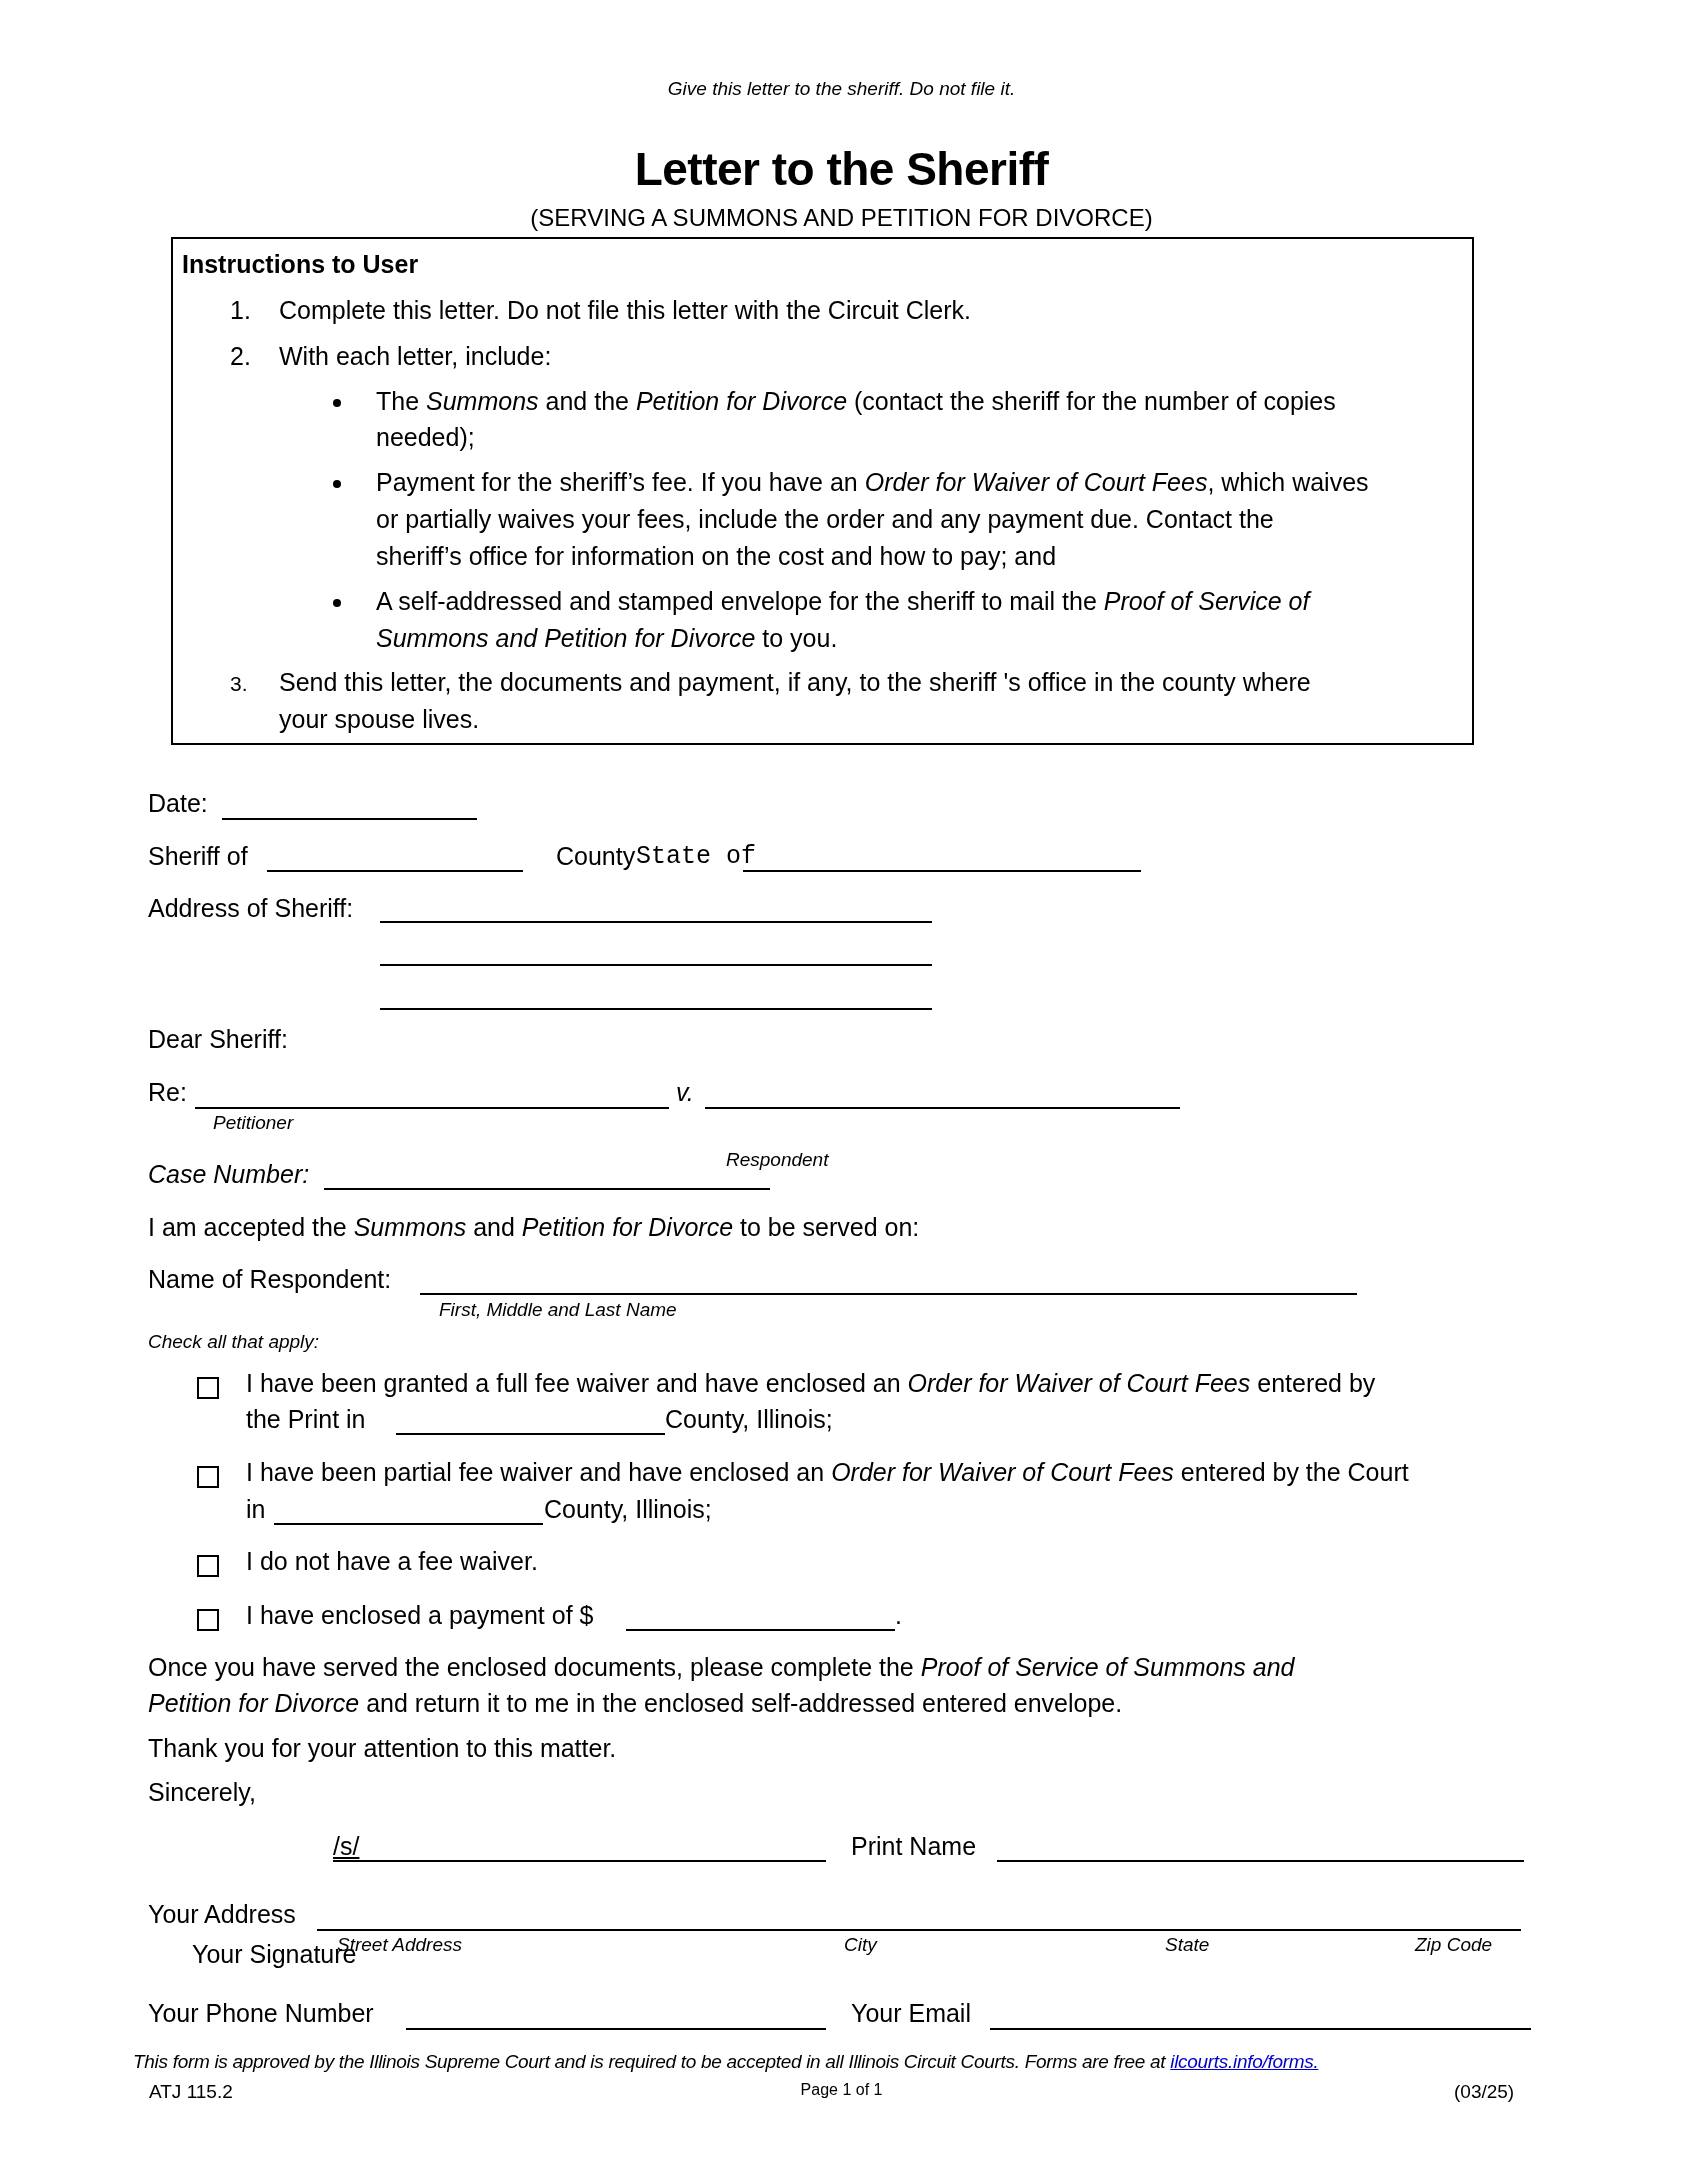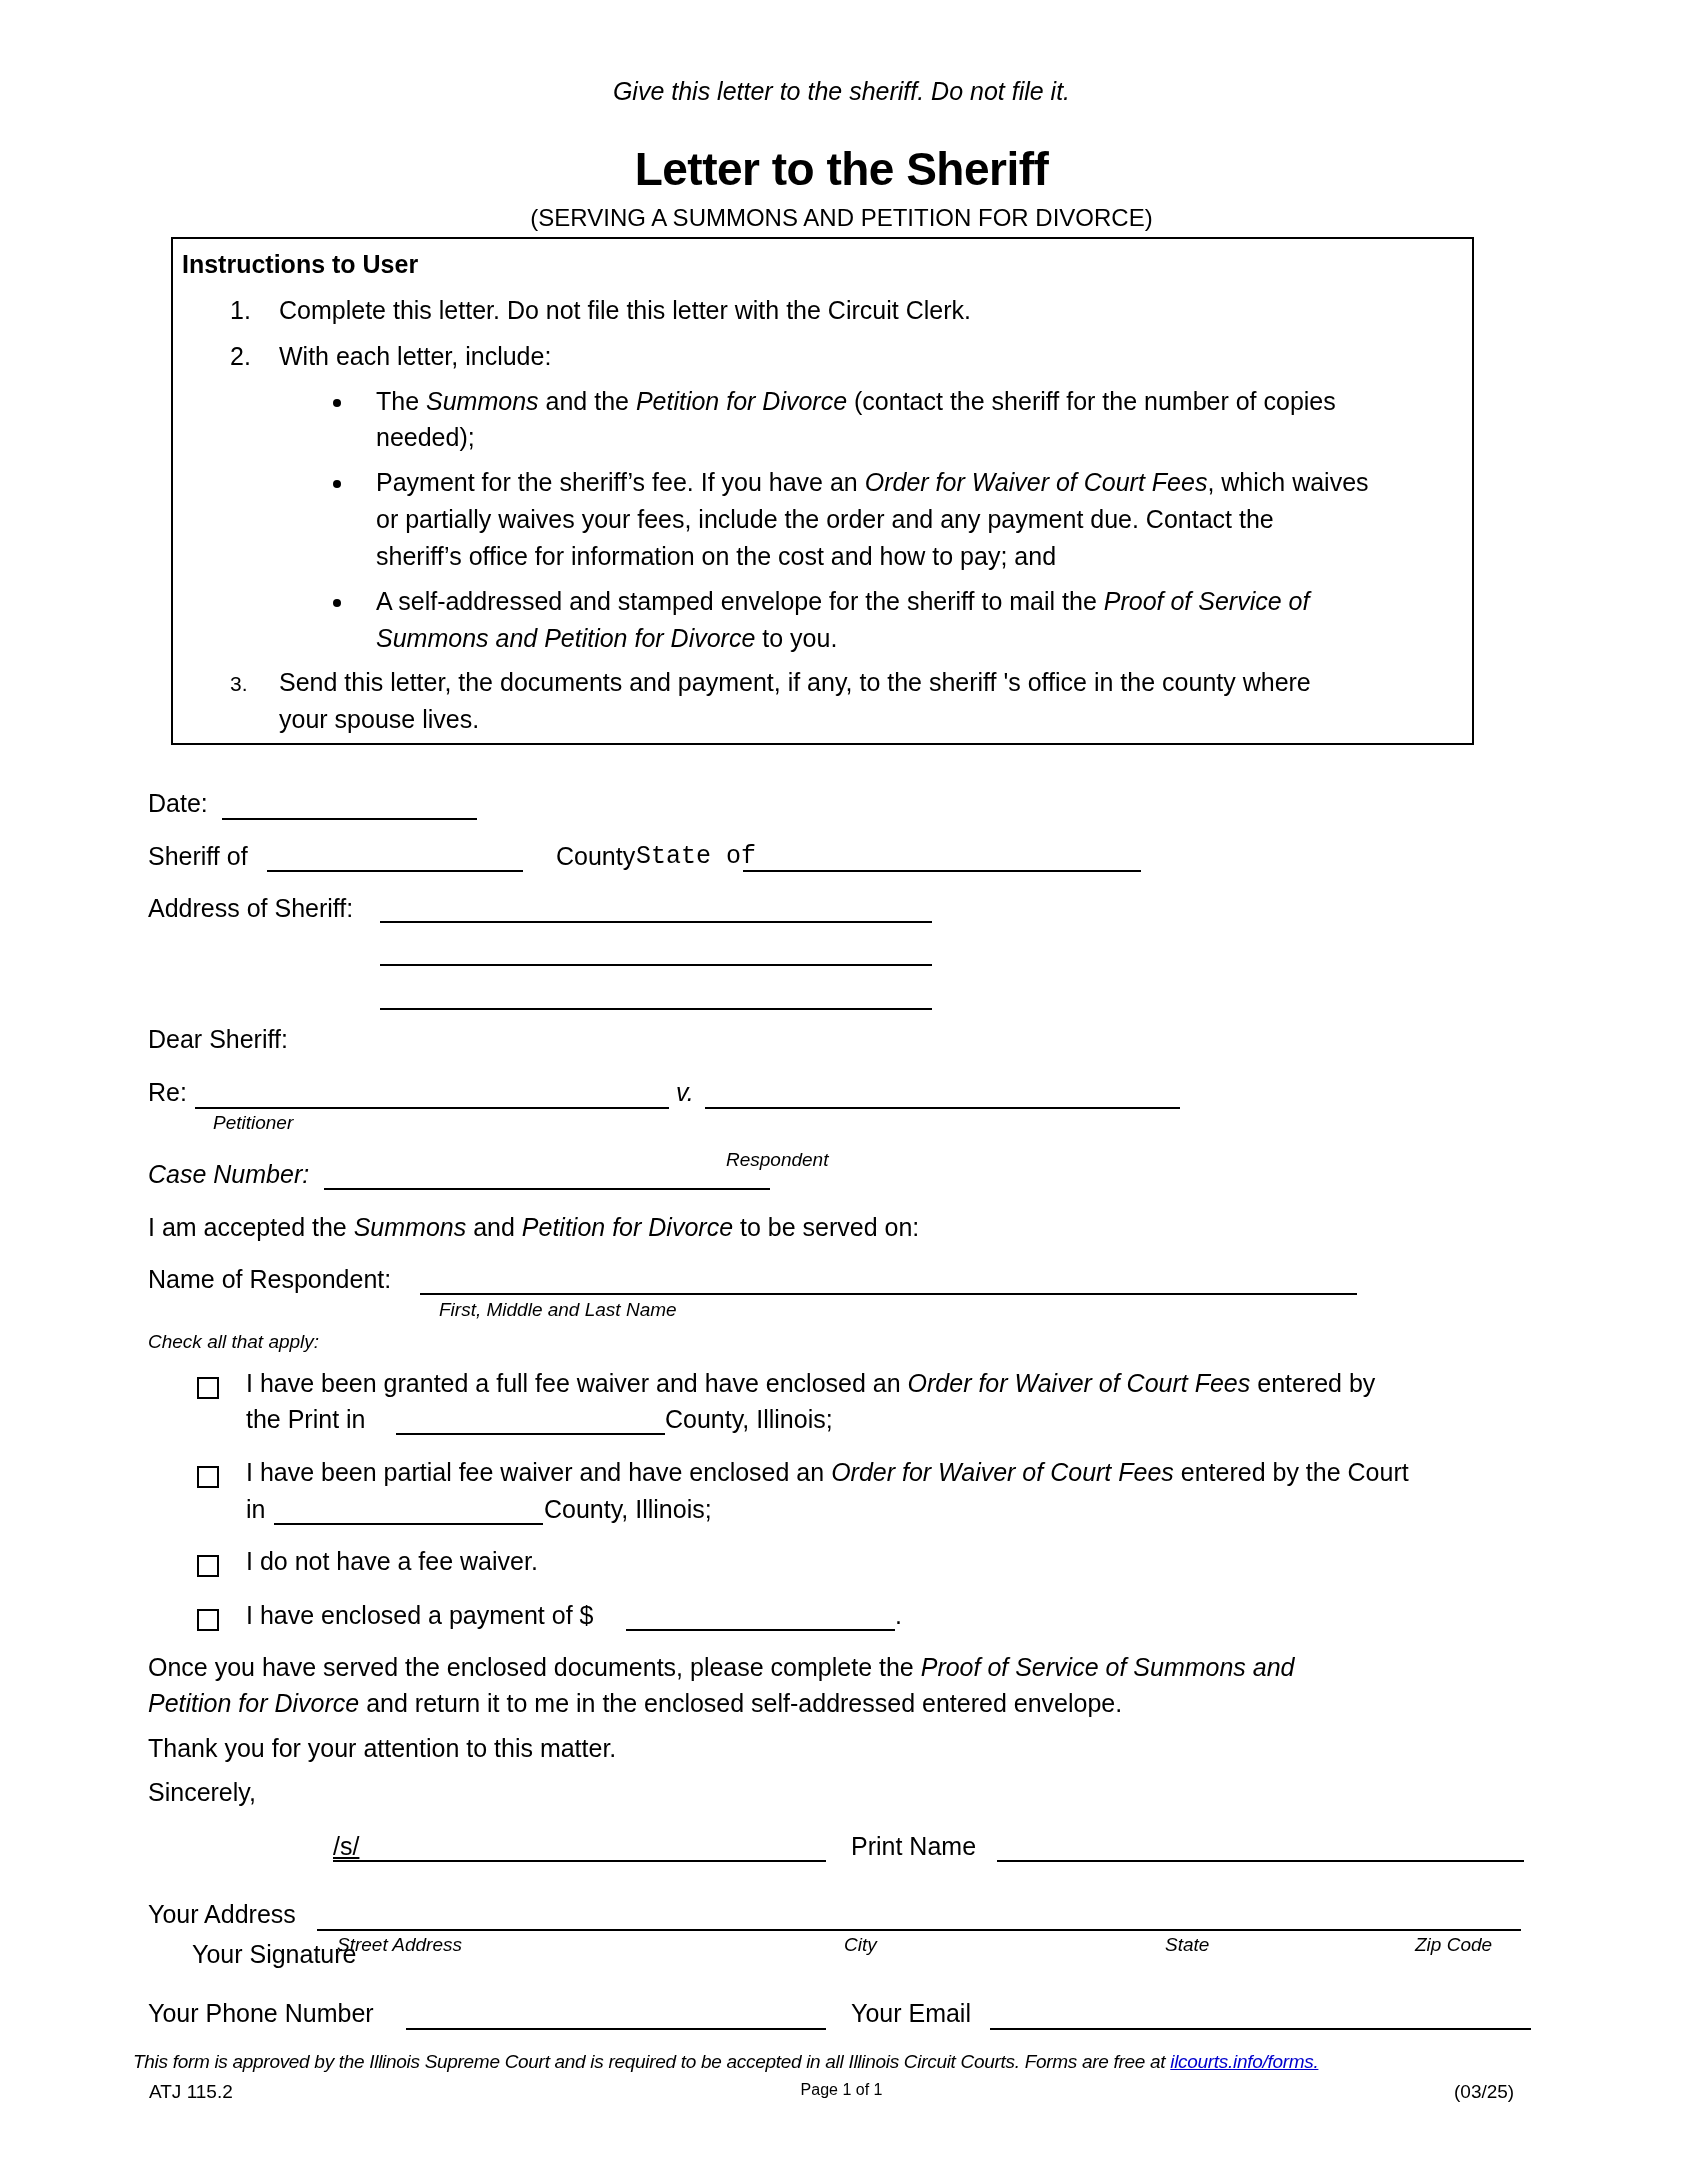--- a/index.html
+++ b/index.html
@@ -13,21 +13,21 @@
   .ul { position: absolute; height: 0; border-bottom: 2px solid #000; }
   .box { position: absolute; left: 171px; top: 237px; width: 1303px; height: 508px;
          border: 2px solid #000; box-sizing: border-box; }
   .cb { position: absolute; width: 22px; height: 22px; border: 2px solid #000; box-sizing: border-box; background:#fff; }
   .bullet { position: absolute; width: 8px; height: 8px; border-radius: 50%; background: #000; }
   .link { color: #0000cc; text-decoration: underline; }
 </style>
 </head>
 <body>
 
-<div class="abs center i" style="top:79px;font-size:25px;">Give this letter to the sheriff. Do not file it.</div>
+<div class="abs center i" style="top:79px;font-size:19px;">Give this letter to the sheriff. Do not file it.</div>
 <div class="abs center" style="top:146px;font-size:46px;font-weight:bold;letter-spacing:-0.5px;">Letter to the Sheriff</div>
 <div class="abs center" style="top:206px;font-size:24px;">(SERVING A SUMMONS AND PETITION FOR DIVORCE)</div>
 
 <div class="box"></div>
 <div class="abs t" style="left:182px;top:252px;font-weight:bold;">Instructions to User</div>
 
 <div class="abs t" style="left:230px;top:298px;">1.</div>
 <div class="abs t" style="left:279px;top:298px;">Complete this letter. Do not file this letter with the Circuit Clerk.</div>
 
 <div class="abs t" style="left:230px;top:344px;">2.</div>

